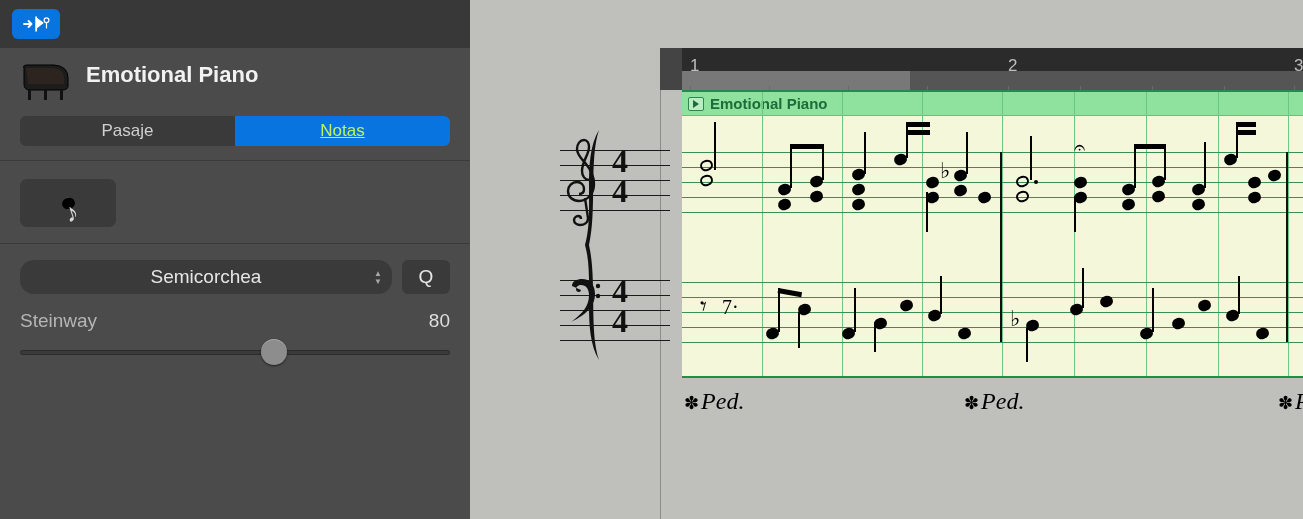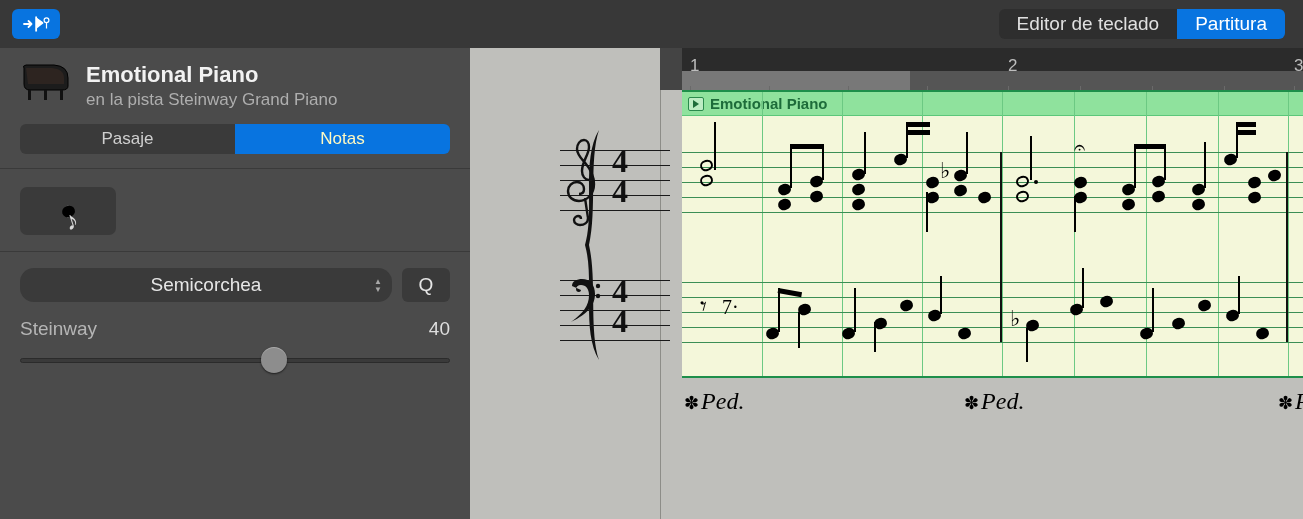--- a/index.html
+++ b/index.html
@@ -15,21 +15,21 @@
 
   .track-header { display: flex; align-items: flex-start; gap: 14px; padding: 14px 20px 8px 20px; }
   .piano-icon { width: 52px; height: 40px; position: relative; }
   .track-title { font-size: 22px; font-weight: 600; color: #f2f2f2; }
   .track-sub { font-size: 17px; color: #aeaeae; margin-top: 2px; }
 
   .seg-row { display: flex; gap: 0; padding: 6px 20px 14px 20px; }
   .seg { flex: 1; height: 30px; display: flex; align-items: center; justify-content: center; font-size: 17px; border-radius: 6px; background: #3a3a3a; color: #cfcfcf; cursor: pointer; }
   .seg.left  { border-top-right-radius: 0; border-bottom-right-radius: 0; }
   .seg.right { border-top-left-radius: 0; border-bottom-left-radius: 0; }
-  .seg.active { background: #0874e0; color: #fef9c3; }
+  .seg.active { background: #0874e0; color: #bef264; text-decoration: underline; }
 
   .divider { height: 1px; background: #3a3a3a; margin: 0 0 12px 0; }
 
   .section-label { font-size: 19px; color: #b5b5b5; padding: 4px 20px; }
   .insert-row { padding: 6px 20px 16px 20px; }
   .insert-well { width: 96px; height: 48px; background: #3a3a3a; border-radius: 7px; display: flex; align-items: center; justify-content: center; gap: 6px; cursor: pointer; }
   .insert-well .note { font-size: 26px; color: #d8d8d8; }
   .stepper { display: flex; flex-direction: column; gap: 1px; color: #a8a8a8; font-size: 8px; line-height: 7px; }
 
   .quant-row { display: flex; gap: 10px; padding: 4px 20px 12px 20px; align-items: center; }
@@ -124,21 +124,20 @@
         <svg viewBox="0 0 52 40">
           <path d="M4 6 Q2 4 6 3 L34 3 Q48 4 48 16 L48 24 Q48 28 42 28 L10 28 Q4 28 4 22 Z" fill="#1c1c1c" stroke="#000"></path>
           <path d="M6 6 L32 6 Q44 7 44 16 L44 22 L8 22 Z" fill="#2d2420"></path>
           <rect x="8" y="28" width="3" height="10" fill="#111"></rect>
           <rect x="40" y="28" width="3" height="10" fill="#111"></rect>
           <rect x="24" y="28" width="3" height="10" fill="#111"></rect>
         </svg>
       </div>
       <div>
         <div class="track-title">Emotional Piano</div>
-        <div class="track-sub">en la pista Steinway Grand Piano</div>
       </div>
     </div>
 
     <div class="seg-row">
       <div class="seg left">Pasaje</div>
       <div class="seg right active">Notas</div>
     </div>
 
     <div class="divider"></div>
 
@@ -160,36 +159,32 @@
         <span class="stepper">
           <span>▲</span>
             <span>▼</span>
         </span>
       </div>
       <div class="q-btn">Q</div>
     </div>
 
     <div class="vel-row">
       <span>Steinway</span>
-      <span class="vel-val">40</span>
+      <span class="vel-val">80</span>
     </div>
     <div class="slider-wrap">
       <div class="slider">
         <div class="slider-track"></div>
         <div class="slider-knob" style="left: 56%;"></div>
       </div>
     </div>
   </div>
 
   <div class="right-panel">
 
-    <div class="right-top">
-      <div class="view-tab left">Editor de teclado</div>
-      <div class="view-tab right active">Partitura</div>
-    </div>
 
     <div class="ruler">
       <div class="playhead-zone"></div>
       <div class="region-bar"></div>
       <div class="region-played" style="width:228px;"></div>
       <span class="bar-num bar1">1</span>
       <span class="bar-num bar2">2</span>
       <span class="bar-num bar3">3</span>
       <div class="sub-tick" style="left:30px"></div>
       <div class="sub-tick" style="left:109px"></div>

